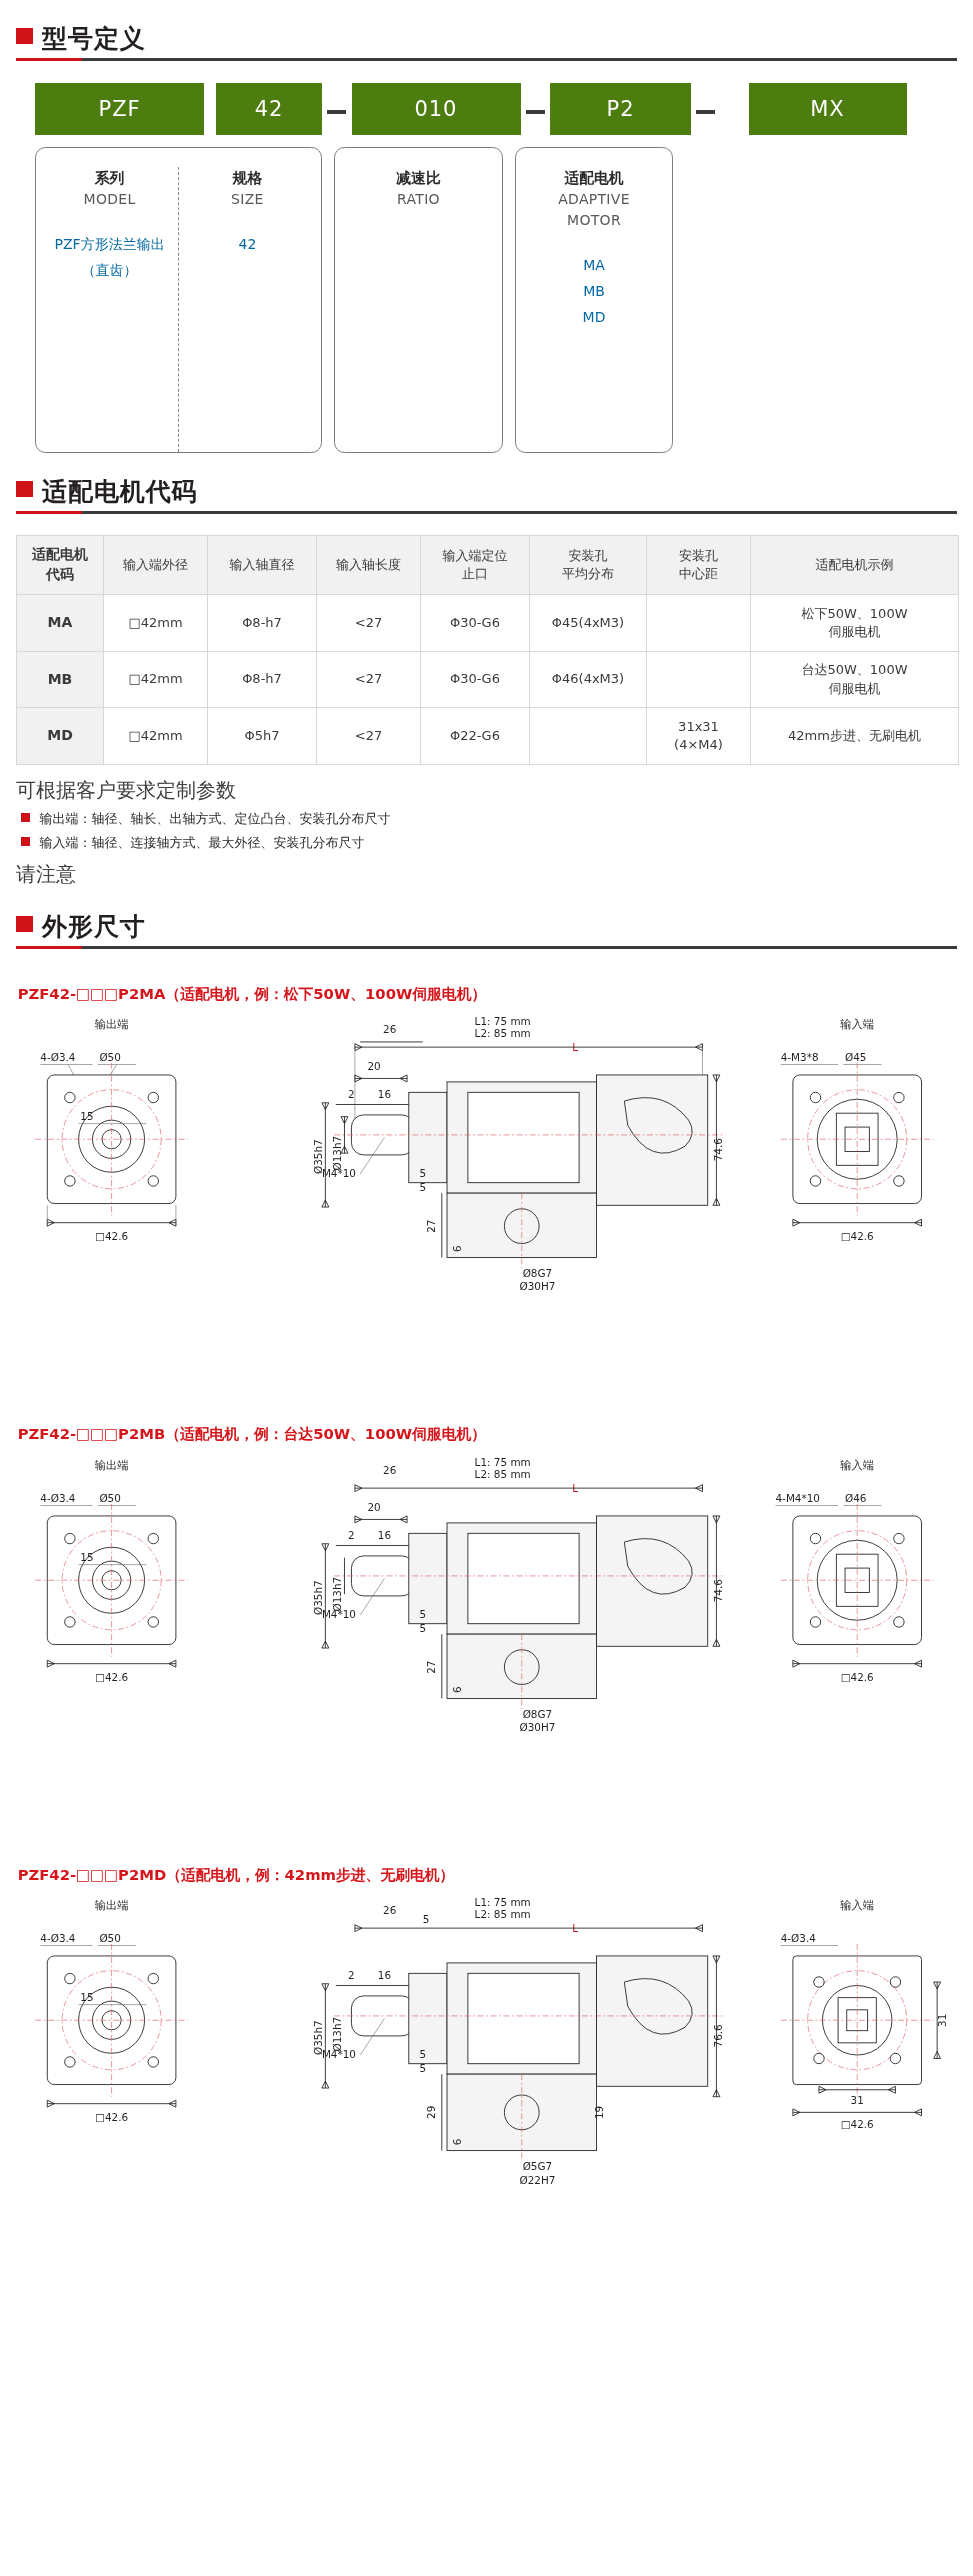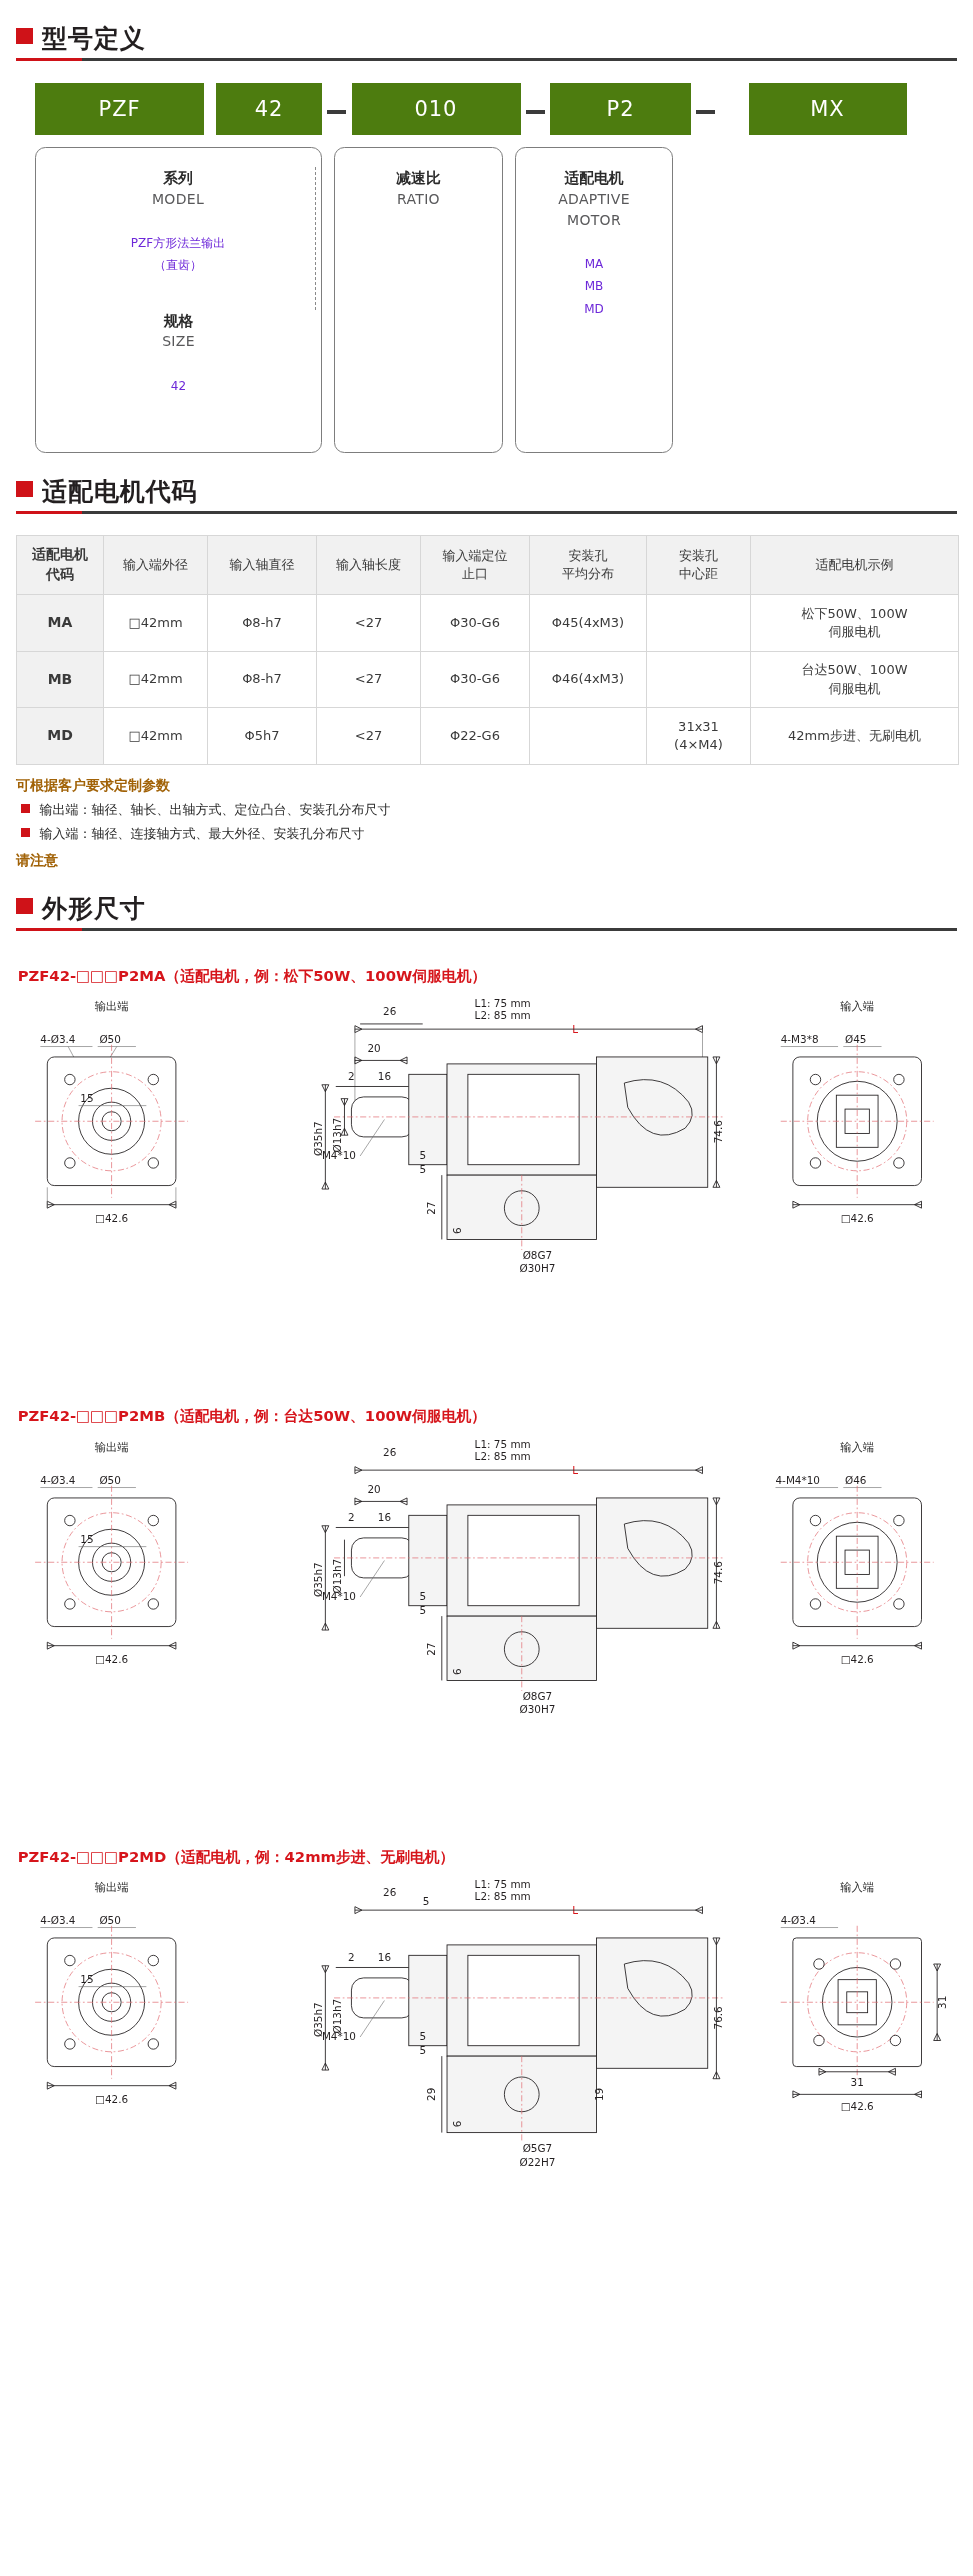--- a/index.html
+++ b/index.html
@@ -38,50 +38,50 @@
   .cb-prec  { width: 141px; }
   .cb-motor { width: 158px; margin-left: 28px; }
   .dash { width: 29.5px; text-align: center; }
   .dash i { display: inline-block; width: 19px; height: 4.3px; background: #3b3b3b; }
   .sp { width: 12px; }
 
   
   .desc-row { display: flex; align-items: stretch; margin-top: 12px; padding: 0 19px; }
   .desc-box {
     border: 0.9px solid #7d7d7d; border-radius: 10.4px; min-height: 306px;
-    padding: 19px 5.2px 0 5.2px; text-align: center; position: relative; flex-direction: column;
+    padding: 19px 5.2px 0 5.2px; text-align: center; position: relative;
   }
   .db-a { width: 287px; display: flex; }
   .db-a .half { flex: 1; padding-top: 0; }
   .db-a .half.left { border-right: 0.9px dashed #8a8a8a; }
   .db-b { width: 169px; margin-left: 12px; }
   .db-c { width: 141px; margin-left: 12px; }
   .db-d { width: 158px; margin-left: 12px; }
 
   .dh-cn { font-size: 14.8px; font-weight: bold; color: #2b2b2b; line-height: 1.45; }
   .dh-en { font-size: 14px; color: #58585a; line-height: 1.5; letter-spacing: 0.3px; }
-  .dbody { margin-top: 22.6px; font-size: 12px; color: #6d28d9; line-height: 1.85; }
+  .dbody { margin-top: 22.6px; font-size: 14px; color: #0369a1; line-height: 1.85; }
   .dbody .b { font-weight: bold; }
 
   
   .mtable { width: 100%; border-collapse: collapse; margin-top: 21px; table-layout: fixed; }
   .mtable th, .mtable td {
     border: 0.9px solid #d7d7d7; text-align: center; vertical-align: middle;
     font-size: 13px; color: #3a3a3a; padding: 9.6px 1.7px; line-height: 1.4;
   }
   .mtable th { background: #f1f1f1; font-weight: normal; height: 54px; }
   .mtable th.first, .mtable td.first { background: #f1f1f1; font-weight: bold; font-size: 14px; }
   .mtable td { height: 47px; }
   .c1 { width: 87px; } .c2 { width: 104px; margin-top: 11px; } .c3 { width: 109px; }
   .c4 { width: 104px; } .c5 { width: 109px; } .c6 { width: 117px; }
   .c7 { width: 104px; } .c8 { width: 208px; }
 
   
   .notes { margin-top: 12px; }
-  .note-title { color: #a16207; font-size: 14px; font-weight: bold; margin: 8.7px 0 5.2px; }
+  .note-title { color: #404040; font-size: 20px; font-weight: normal; margin: 8.7px 0 5.2px; }
   .note-line { display: flex; align-items: flex-start; font-size: 13px; color: #2b2b2b; margin: 4.3px 0; line-height: 1.5; }
   .note-line .bul { width: 8.7px; height: 8.7px; background: #cf1218; margin: 4.3px 9.6px 0 5.2px; flex: none; }
 
   
   .dwg-title { color: #d6151b; font-size: 14.8px; font-weight: bold; margin: 36px 0 3.5px 1.7px; }
   .dwg-wrap { position: relative; width: 942px; height: 382px; }
   .dwg-wrap svg { display: block; }
   .endlabel { font-size: 13px; fill: #2b2b2b; font-family: "DejaVu Sans", sans-serif; }
   .dimtxt { font-size: 12px; fill: #231f20; font-family: "DejaVu Sans", sans-serif; }
   .redtxt { font-size: 12px; fill: #d6151b; font-family: "DejaVu Sans", sans-serif; }

